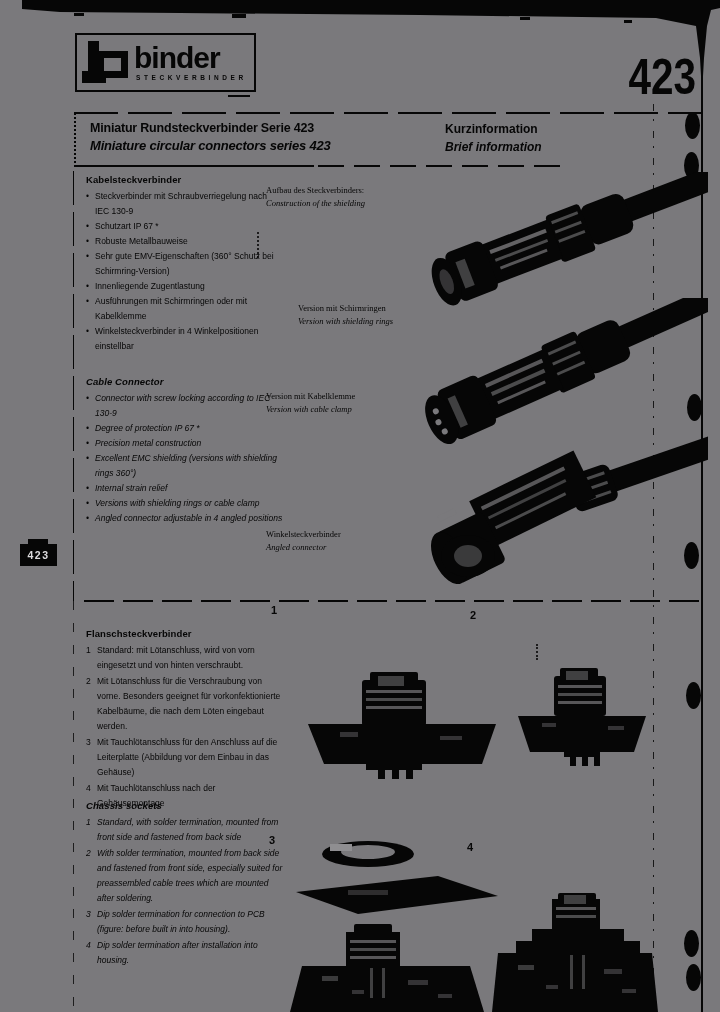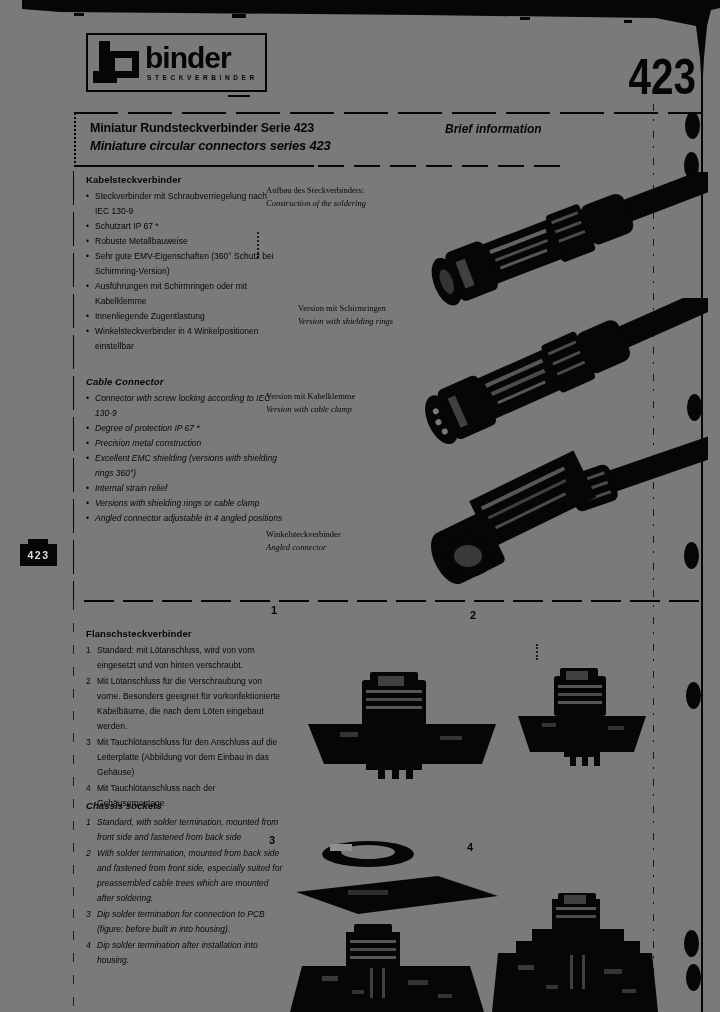--- a/index.html
+++ b/index.html
@@ -18,21 +18,21 @@
     background:repeating-linear-gradient(180deg,#060606 0 7px,transparent 7px 15px,#060606 15px 17px,transparent 17px 27px);
   }
   .left-rule-top{left:73px;top:171px;width:1.3px;height:430px;
     background:repeating-linear-gradient(180deg,#060606 0 34px,transparent 34px 41px);}
   .left-rule-bottom{left:73px;top:601px;width:1.2px;height:411px;opacity:.8;
     background:repeating-linear-gradient(180deg,#060606 0 9px,transparent 9px 22px);}
   .hole{width:15px;height:27px;background:#060606;border-radius:50%;}
   .speck{background:#060606;}
   .dotcol{width:0;height:26px;border-left:2px dotted #060606;opacity:.8;}
   
-  .logo-box{left:75px;top:33px;width:181px;height:59px;border:2px solid #060606;box-sizing:border-box;display:flex;align-items:center;margin-left:11px;}
+  .logo-box{left:75px;top:33px;width:181px;height:59px;border:2px solid #060606;box-sizing:border-box;display:flex;align-items:center;}
   .logo-glyph{margin-left:5px;margin-top:2px;flex:none;}
   .logo-texts{margin-left:4px;margin-top:-2px;}
   .logo-name{font-size:30px;font-weight:bold;letter-spacing:-1px;line-height:30px;}
   .logo-sub{font-size:6.5px;font-weight:bold;letter-spacing:3.6px;margin-top:1px;margin-left:2px;}
   .big-number{left:566px;top:48px;width:130px;text-align:right;font-size:46px;font-weight:bold;letter-spacing:0px;transform:scale(.88,1.08);transform-origin:right top;}
   
   .title-toprule{left:74px;top:112px;width:628px;height:2px;
     background:repeating-linear-gradient(90deg,#060606 0 44px,transparent 44px 54px);}
   .title-block{left:74px;top:113px;width:628px;height:54px;border-left:2px dotted #060606;}
   .title-bottomrule{left:74px;top:165px;width:240px;height:2px;background:#060606;}
@@ -105,55 +105,56 @@
 </div>
 <div class="abs big-number">423</div>
 
 <div class="abs title-toprule"></div>
 <div class="abs title-block">
   <div class="abs" style="left:14px;top:7px;width:360px;">
     <div class="t-de">Miniatur Rundsteckverbinder Serie 423</div>
     <div class="t-en">Miniature circular connectors series 423</div>
   </div>
   <div class="abs" style="left:369px;top:7px;width:220px;">
+    <div class="info-de">Kurzinformation</div>
     <div class="info-en">Brief information</div>
   </div>
 </div>
 <div class="abs title-bottomrule"></div>
 <div class="abs title-bottomrule2"></div>
 
 <div class="abs" style="left:86px;top:174px;width:195px;">
   <div class="sec-h-de">Kabelsteckverbinder</div>
   <ul class="blist">
     <li>Steckverbinder mit Schraubverriegelung nach IEC 130-9</li>
     <li>Schutzart IP 67 *</li>
     <li>Robuste Metallbauweise</li>
     <li>Sehr gute EMV-Eigenschaften (360° Schutz bei Schirmring-Version)</li>
+    <li>Innenliegende Zugentlastung</li>
     <li>Ausführungen mit Schirmringen oder mit Kabelklemme</li>
-    <li>Innenliegende Zugentlastung</li>
     <li>Winkelsteckverbinder in 4 Winkelpositionen einstellbar</li>
   </ul>
 </div>
 
 <div class="abs it" style="left:86px;top:376px;width:200px;">
   <div class="sec-h-en">Cable Connector</div>
   <ul class="blist">
     <li>Connector with screw locking according to IEC 130-9</li>
     <li>Degree of protection IP 67 *</li>
     <li>Precision metal construction</li>
     <li>Excellent EMC shielding (versions with shielding rings 360°)</li>
     <li>Internal strain relief</li>
     <li>Versions with shielding rings or cable clamp</li>
     <li>Angled connector adjustable in 4 angled positions</li>
   </ul>
 </div>
 
 <div class="abs plabel" style="left:266px;top:184px;">
   <div class="de">Aufbau des Steckverbinders:</div>
-  <div class="en">Construction of the soldering</div>
+  <div class="en">Construction of the shielding</div>
 </div>
 <div class="abs plabel" style="left:266px;top:302px;margin-left:32px;">
   <div class="de">Version mit Schirmringen</div>
   <div class="en">Version with shielding rings</div>
 </div>
 <div class="abs plabel" style="left:266px;top:390px;">
   <div class="de">Version mit Kabelklemme</div>
   <div class="en">Version with cable clamp</div>
 </div>
 <div class="abs plabel" style="left:266px;top:492px;margin-top:36px;">

